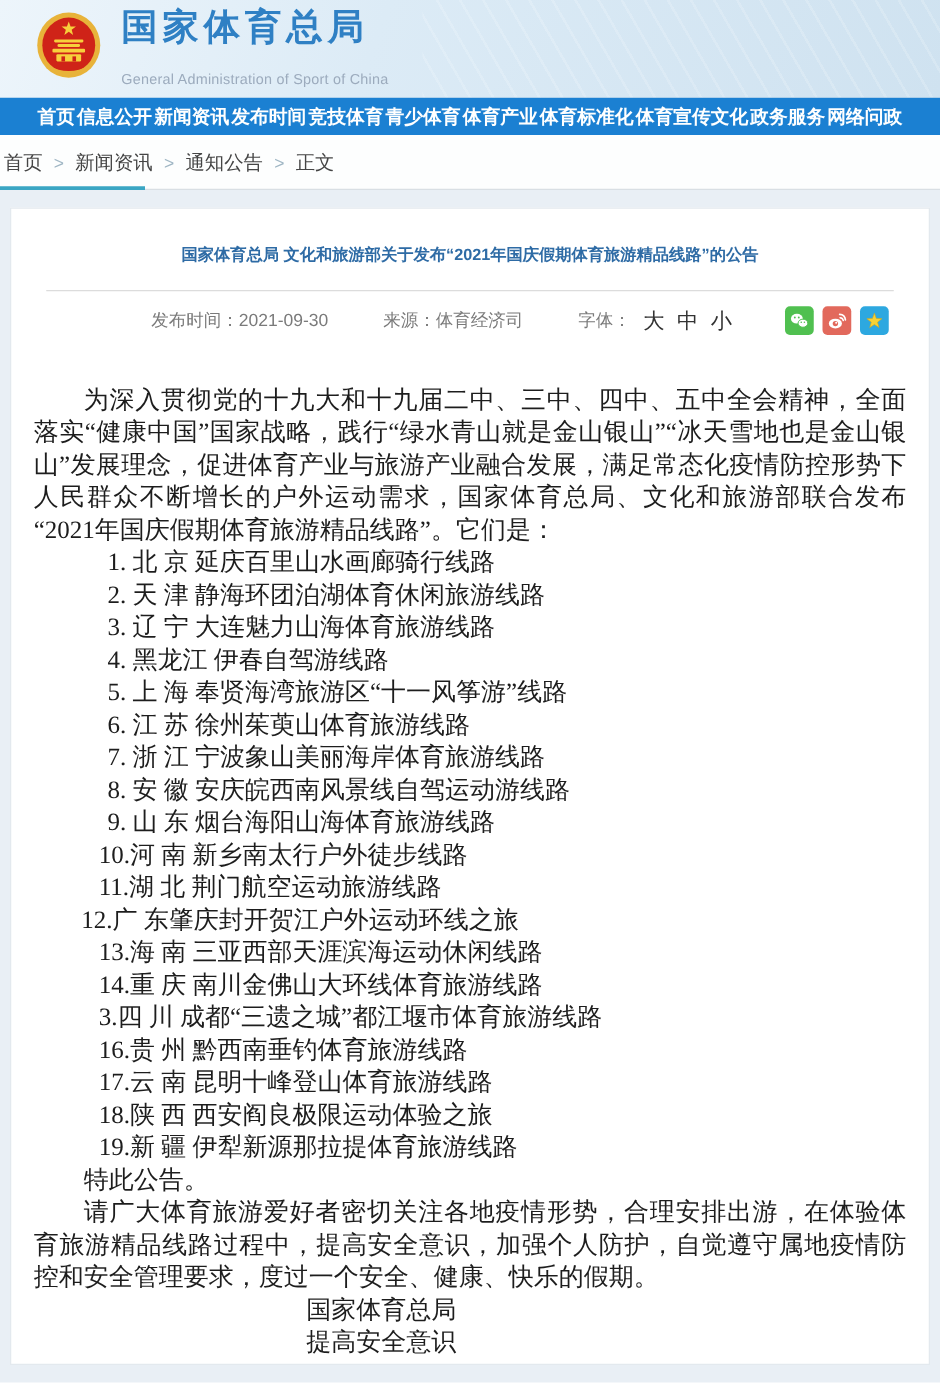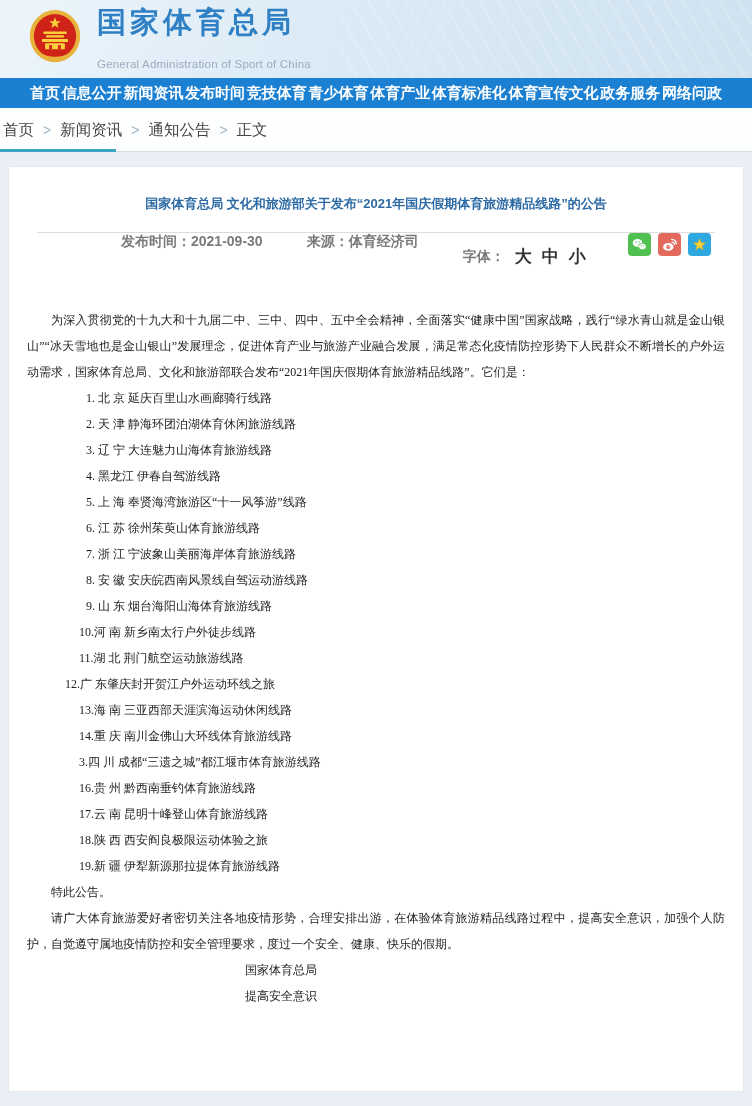--- a/index.html
+++ b/index.html
@@ -48,37 +48,37 @@
   .card{
     margin:14px 8px 0;background:#ffffff;border:1px solid #e3e9ee;
     box-sizing:border-box;height:926px;overflow:hidden;padding-top:28px;
   }
   .article-title{
     margin:0 34px;text-align:center;
     font-size:13px;font-weight:bold;color:#2e6ba5;line-height:1.45;
   }
   .title-rule{border:none;border-top:1px solid #dcdcdc;margin:18px 28px 0;}
   .meta{
-    display:flex;
+    display:flex;align-items:center;
     margin:0 32px 0 112px;height:48px;
-    font-size:14px;color:#7a7a7a;font-weight:bold;
+    font-size:14px;color:#7a7a7a;
   }
   .meta-item{margin-right:44px;white-space:nowrap;}
   .meta-item.fonts{margin-right:0;display:flex;align-items:center;}
   .fs-opts{display:inline-flex;}
   .fs-opt{font-size:17px;color:#333;margin-left:10px;text-decoration:none;cursor:pointer;}
   .share{margin-left:auto;display:flex;gap:7px;}
   .share-btn{width:23px;height:23px;border-radius:4px;display:flex;align-items:center;justify-content:center;cursor:pointer;}
   .share-btn.wechat{background:#50c050;}
   .share-btn.weibo{background:#e2695c;}
   .share-btn.qzone{background:#2da8e0;}
   
   .article-body{
     font-family:"Liberation Serif","DejaVu Serif",serif;
-    color:#1d1d1d;font-size:12px;line-height:26px;
+    color:#1d1d1d;font-size:20px;line-height:26px;
     padding:26px 18px 0;text-align:justify;
   }
   .indent{text-indent:2em;margin:0;}
   .routes{list-style:none;margin:0;padding:0 0 0 52px;}
   .routes li{white-space:nowrap;font-family:Liberation Serif, serif;}
   .routes li:nth-child(-n+9){margin-left:7px;}
   .routes li:nth-child(12){margin-left:-14px;}
   .sign{margin:0;padding-left:218px;}
 </style>
 </head>

